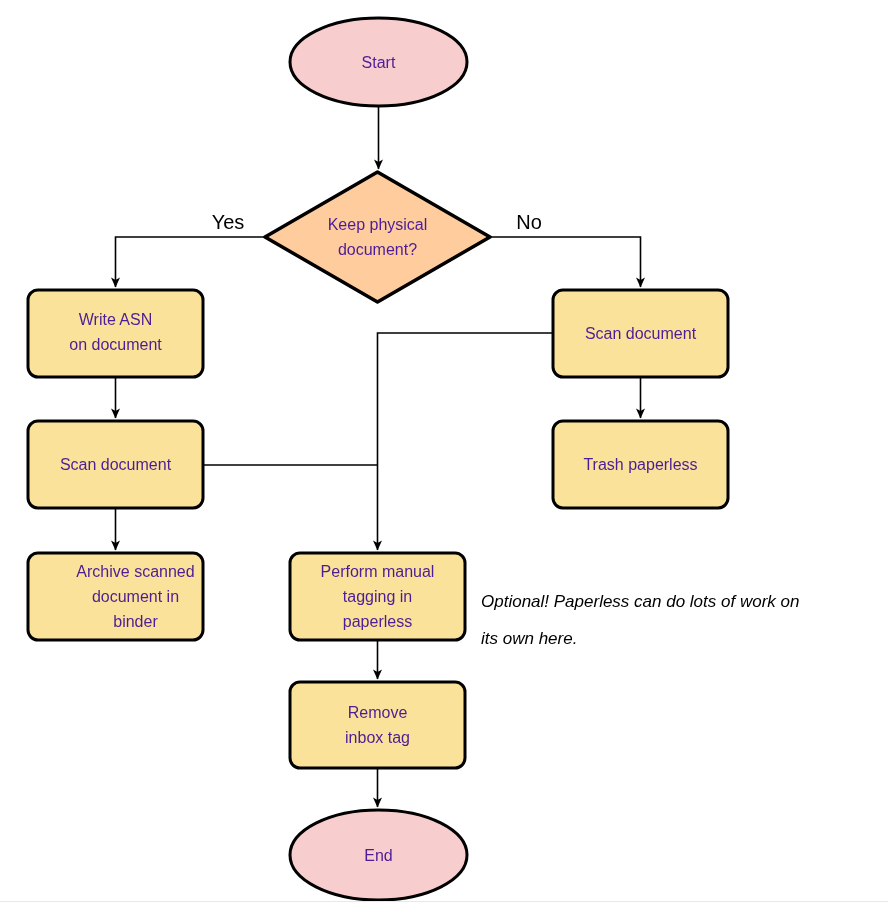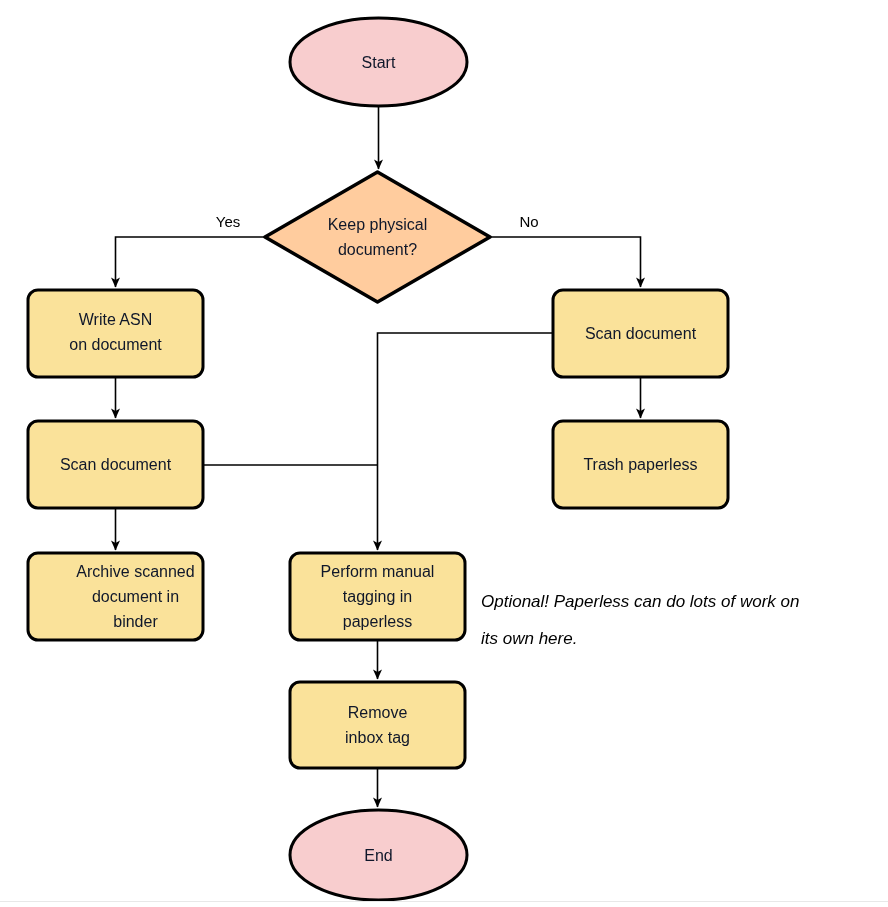--- a/index.html
+++ b/index.html
@@ -22,25 +22,25 @@
   }
   .node-label {
     position: absolute;
     display: flex;
     align-items: center;
     justify-content: center;
     text-align: center;
     white-space: pre-line;
     font-size: 16px;
     line-height: 25px;
-    color: #0f172a;
+    color: #4c1d95;
   }
   .edge-label {
     position: absolute;
-    font-size: 15px;
+    font-size: 20px;
     line-height: 20px;
     color: #000000;
     text-align: center;
   }
   .note-text {
     position: absolute;
     left: 481px;
     top: 583px;
     width: 404px;
     font-style: italic;

